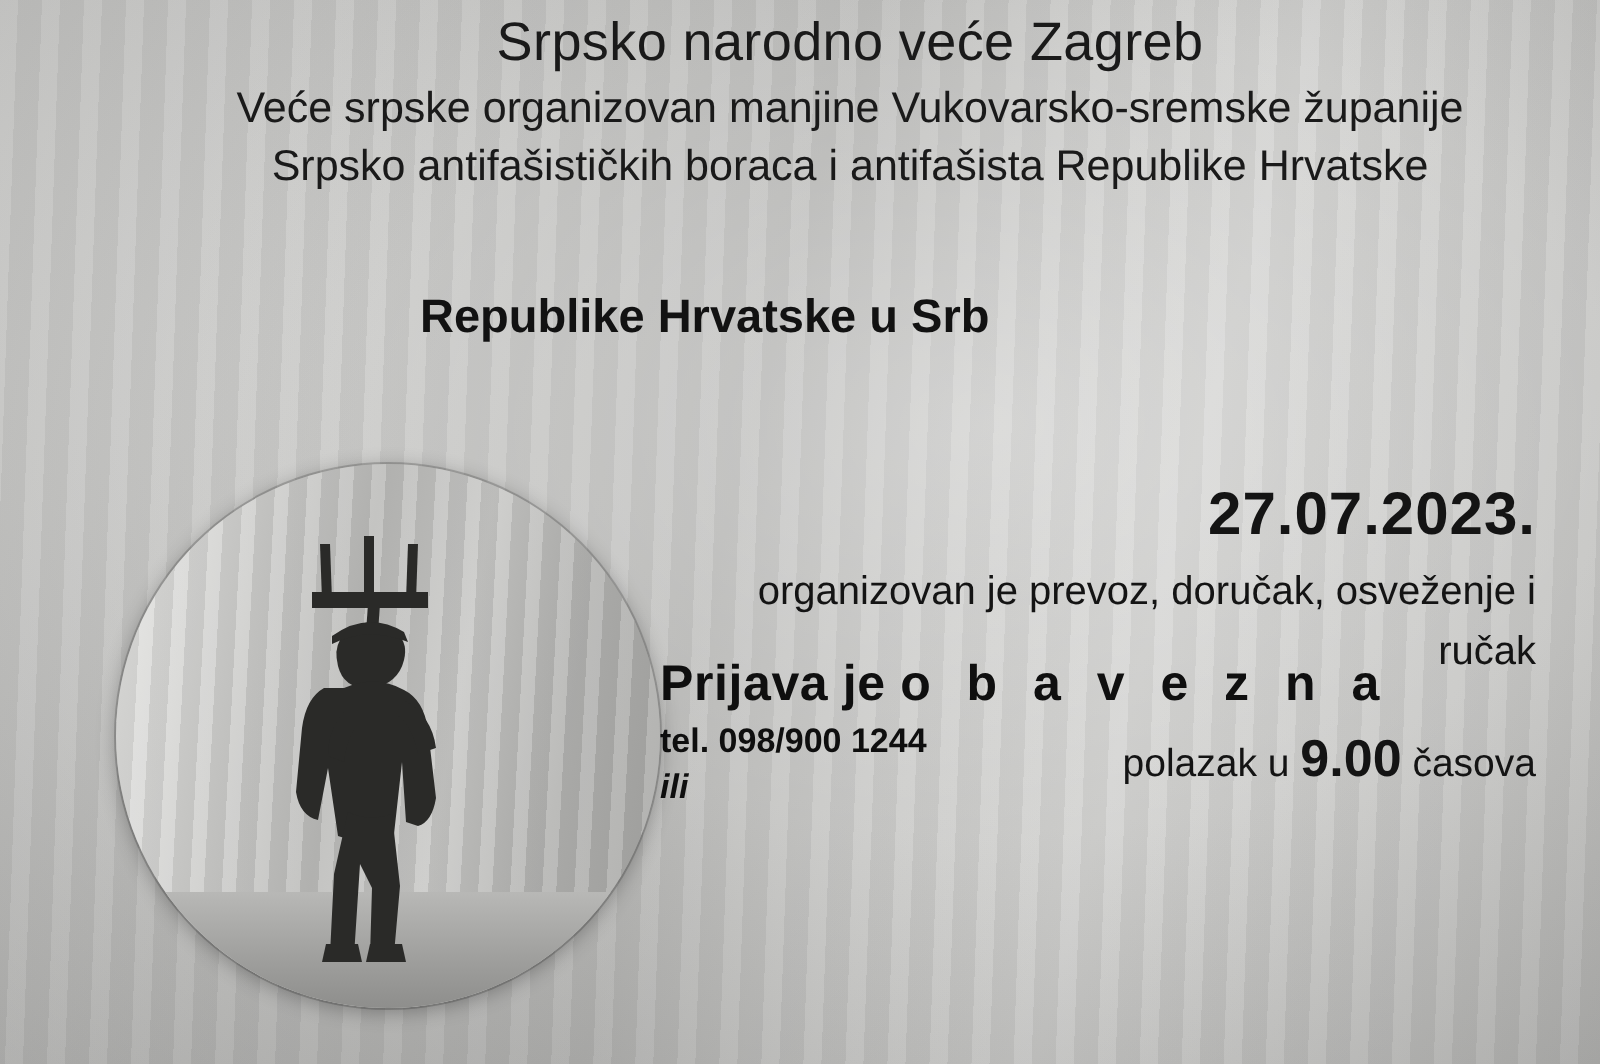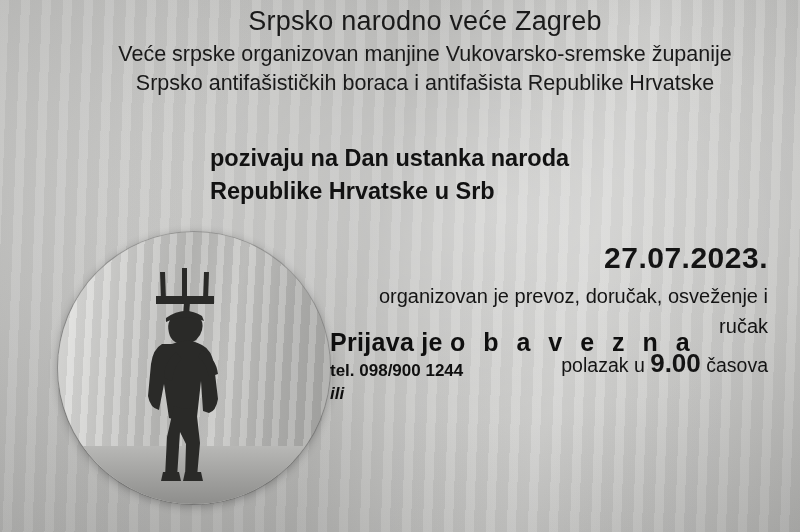--- a/index.html
+++ b/index.html
@@ -99,21 +99,21 @@
     margin-top: 32px;
   }
   .note {
     font-size: 20px;
     line-height: 1.5;
     margin-top: 6px;
   }
   .departure {
     font-size: 19.5px;
     line-height: 1.5;
-    margin-top: 3px;
+    margin-top: 19px;
   }
   .departure .hour {
     font-size: 26px;
     font-weight: bold;
   }
 
   
   .contact {
     position: absolute;
     top: 326px;
@@ -237,21 +237,20 @@
     </div>
   </div>
 
   <div class="header layer">
     <div class="org-title">Srpsko narodno veće Zagreb</div>
     <div class="org-line">Veće srpske organizovan manjine Vukovarsko-sremske županije</div>
     <div class="org-line">Srpsko antifašističkih boraca i antifašista Republike Hrvatske</div>
   </div>
 
   <div class="invite layer">
-    <div>pozivaju na Dan ustanka naroda</div>
     <div>Republike Hrvatske u Srb</div>
   </div>
 
   <div class="details layer">
     <div class="date">27.07.2023.</div>
     <div class="note">organizovan je prevoz, doručak, osveženje i ručak</div>
     <div class="departure">
       <span>polazak u</span>
       <span class="hour">9.00</span>
       <span>časova</span>

